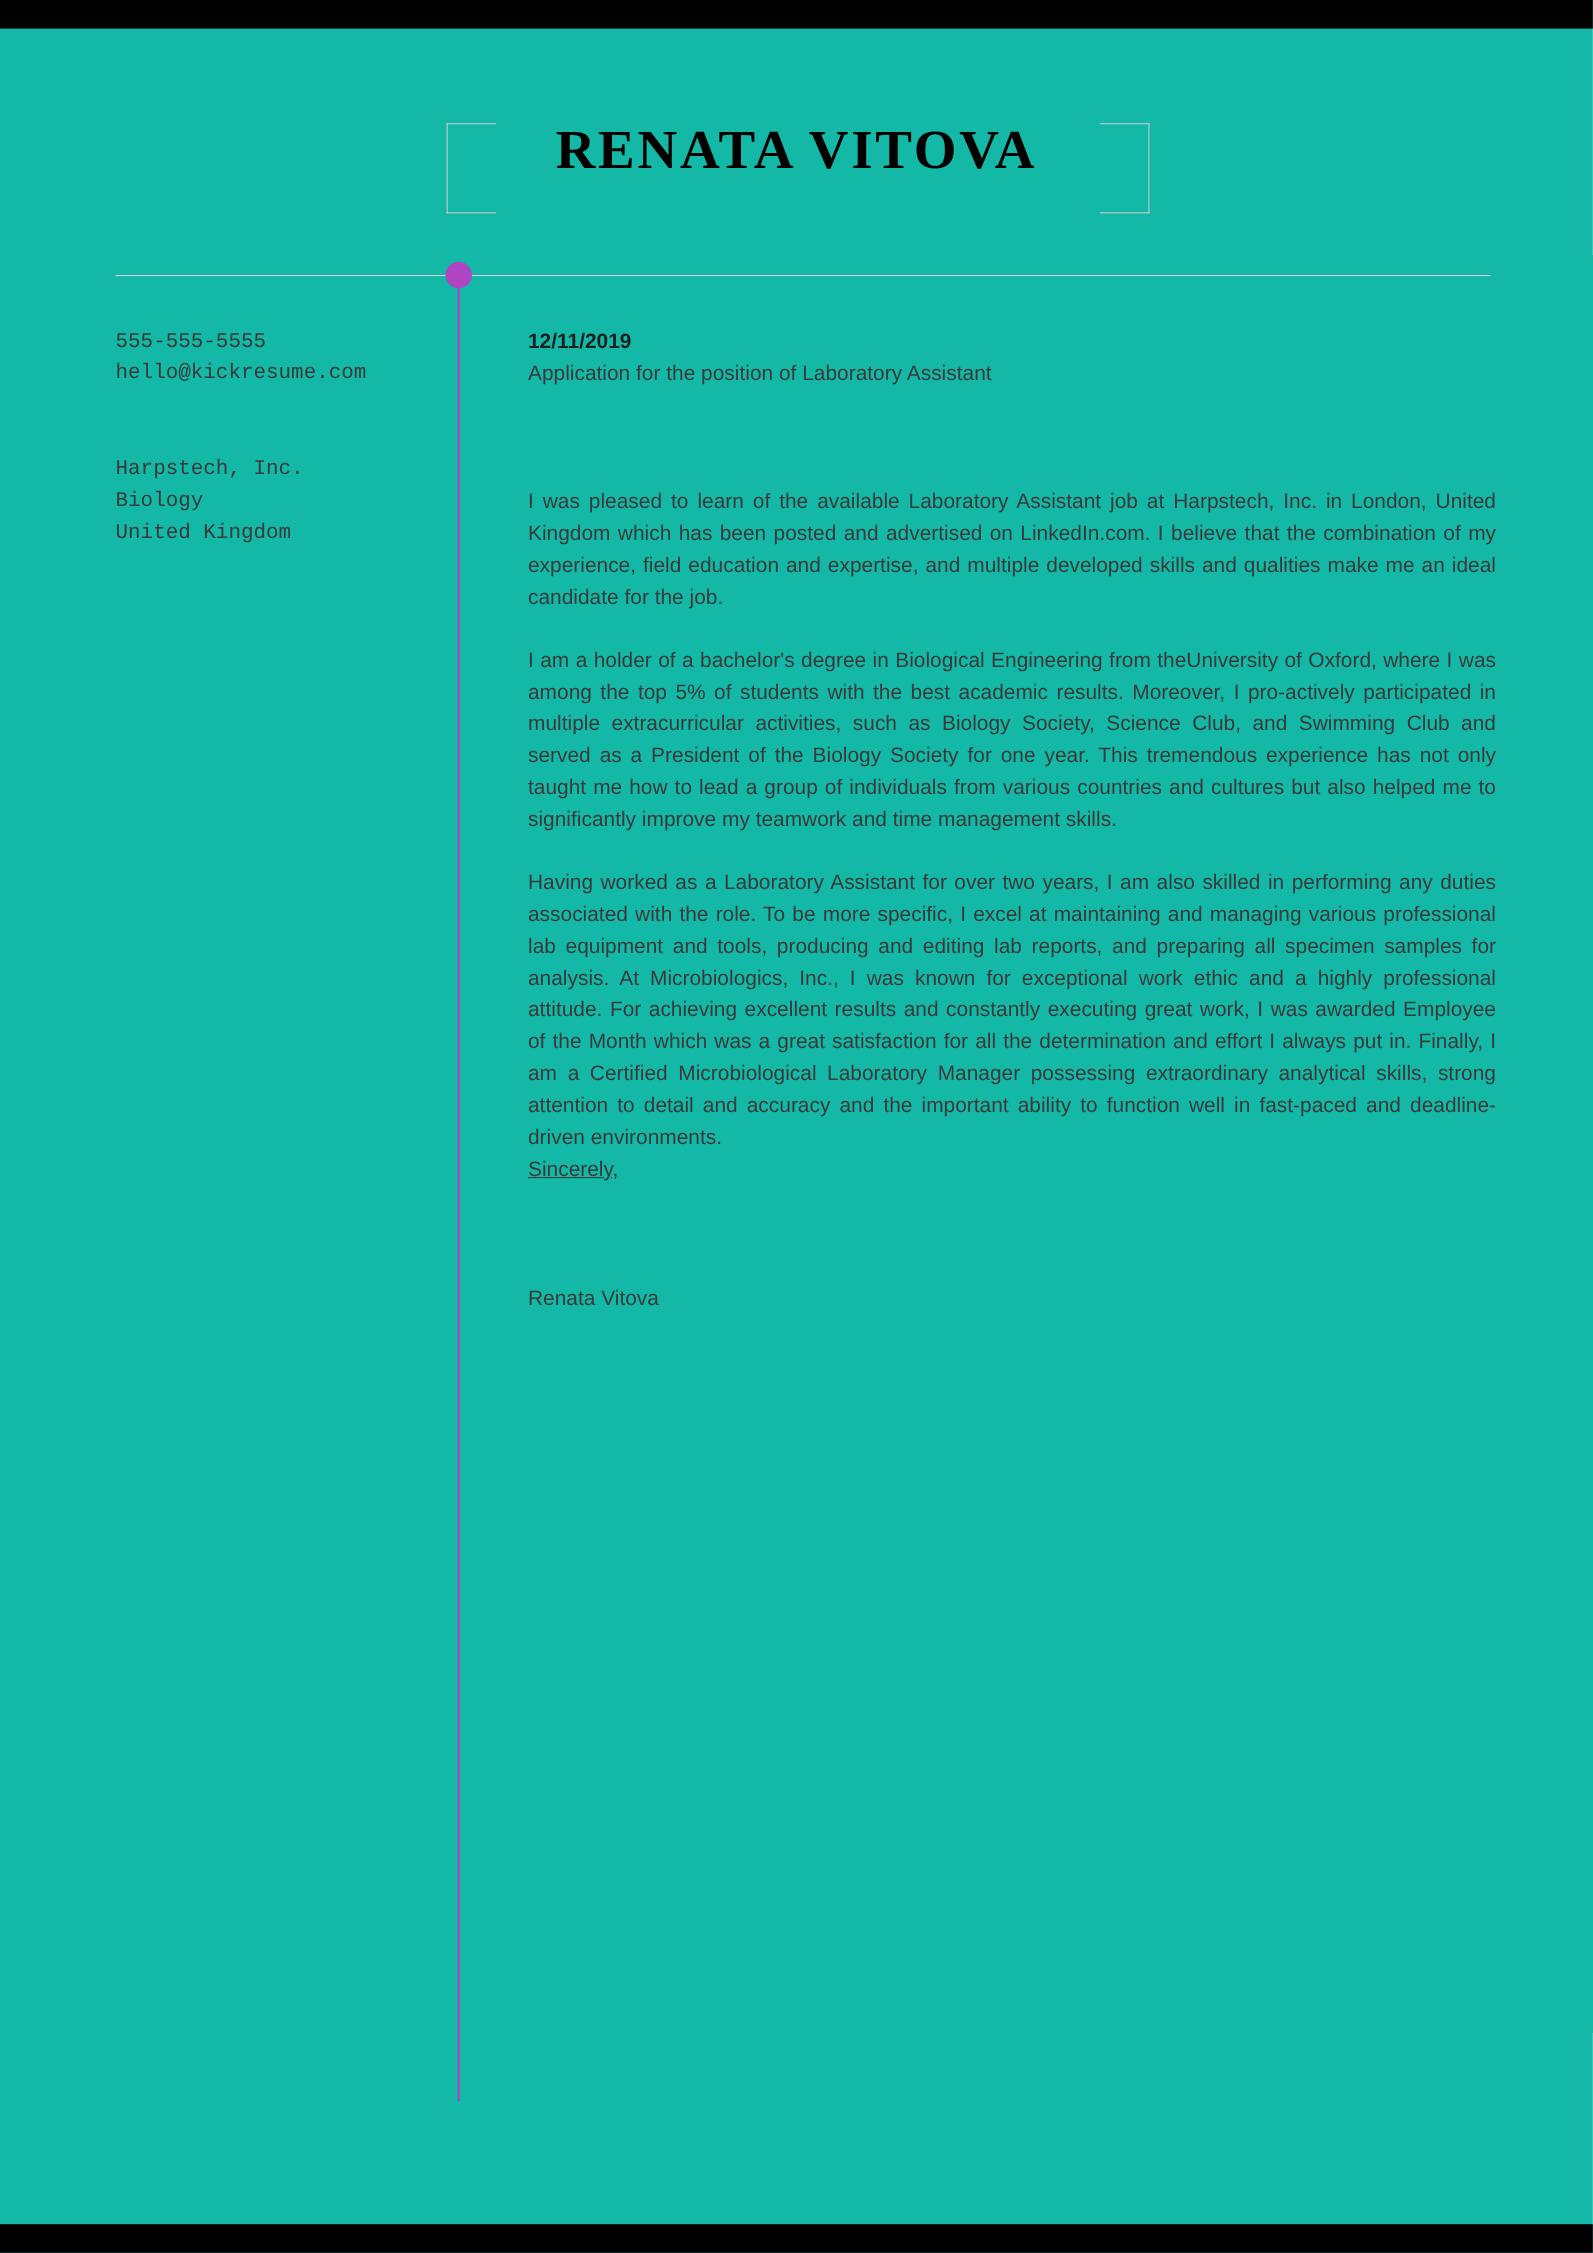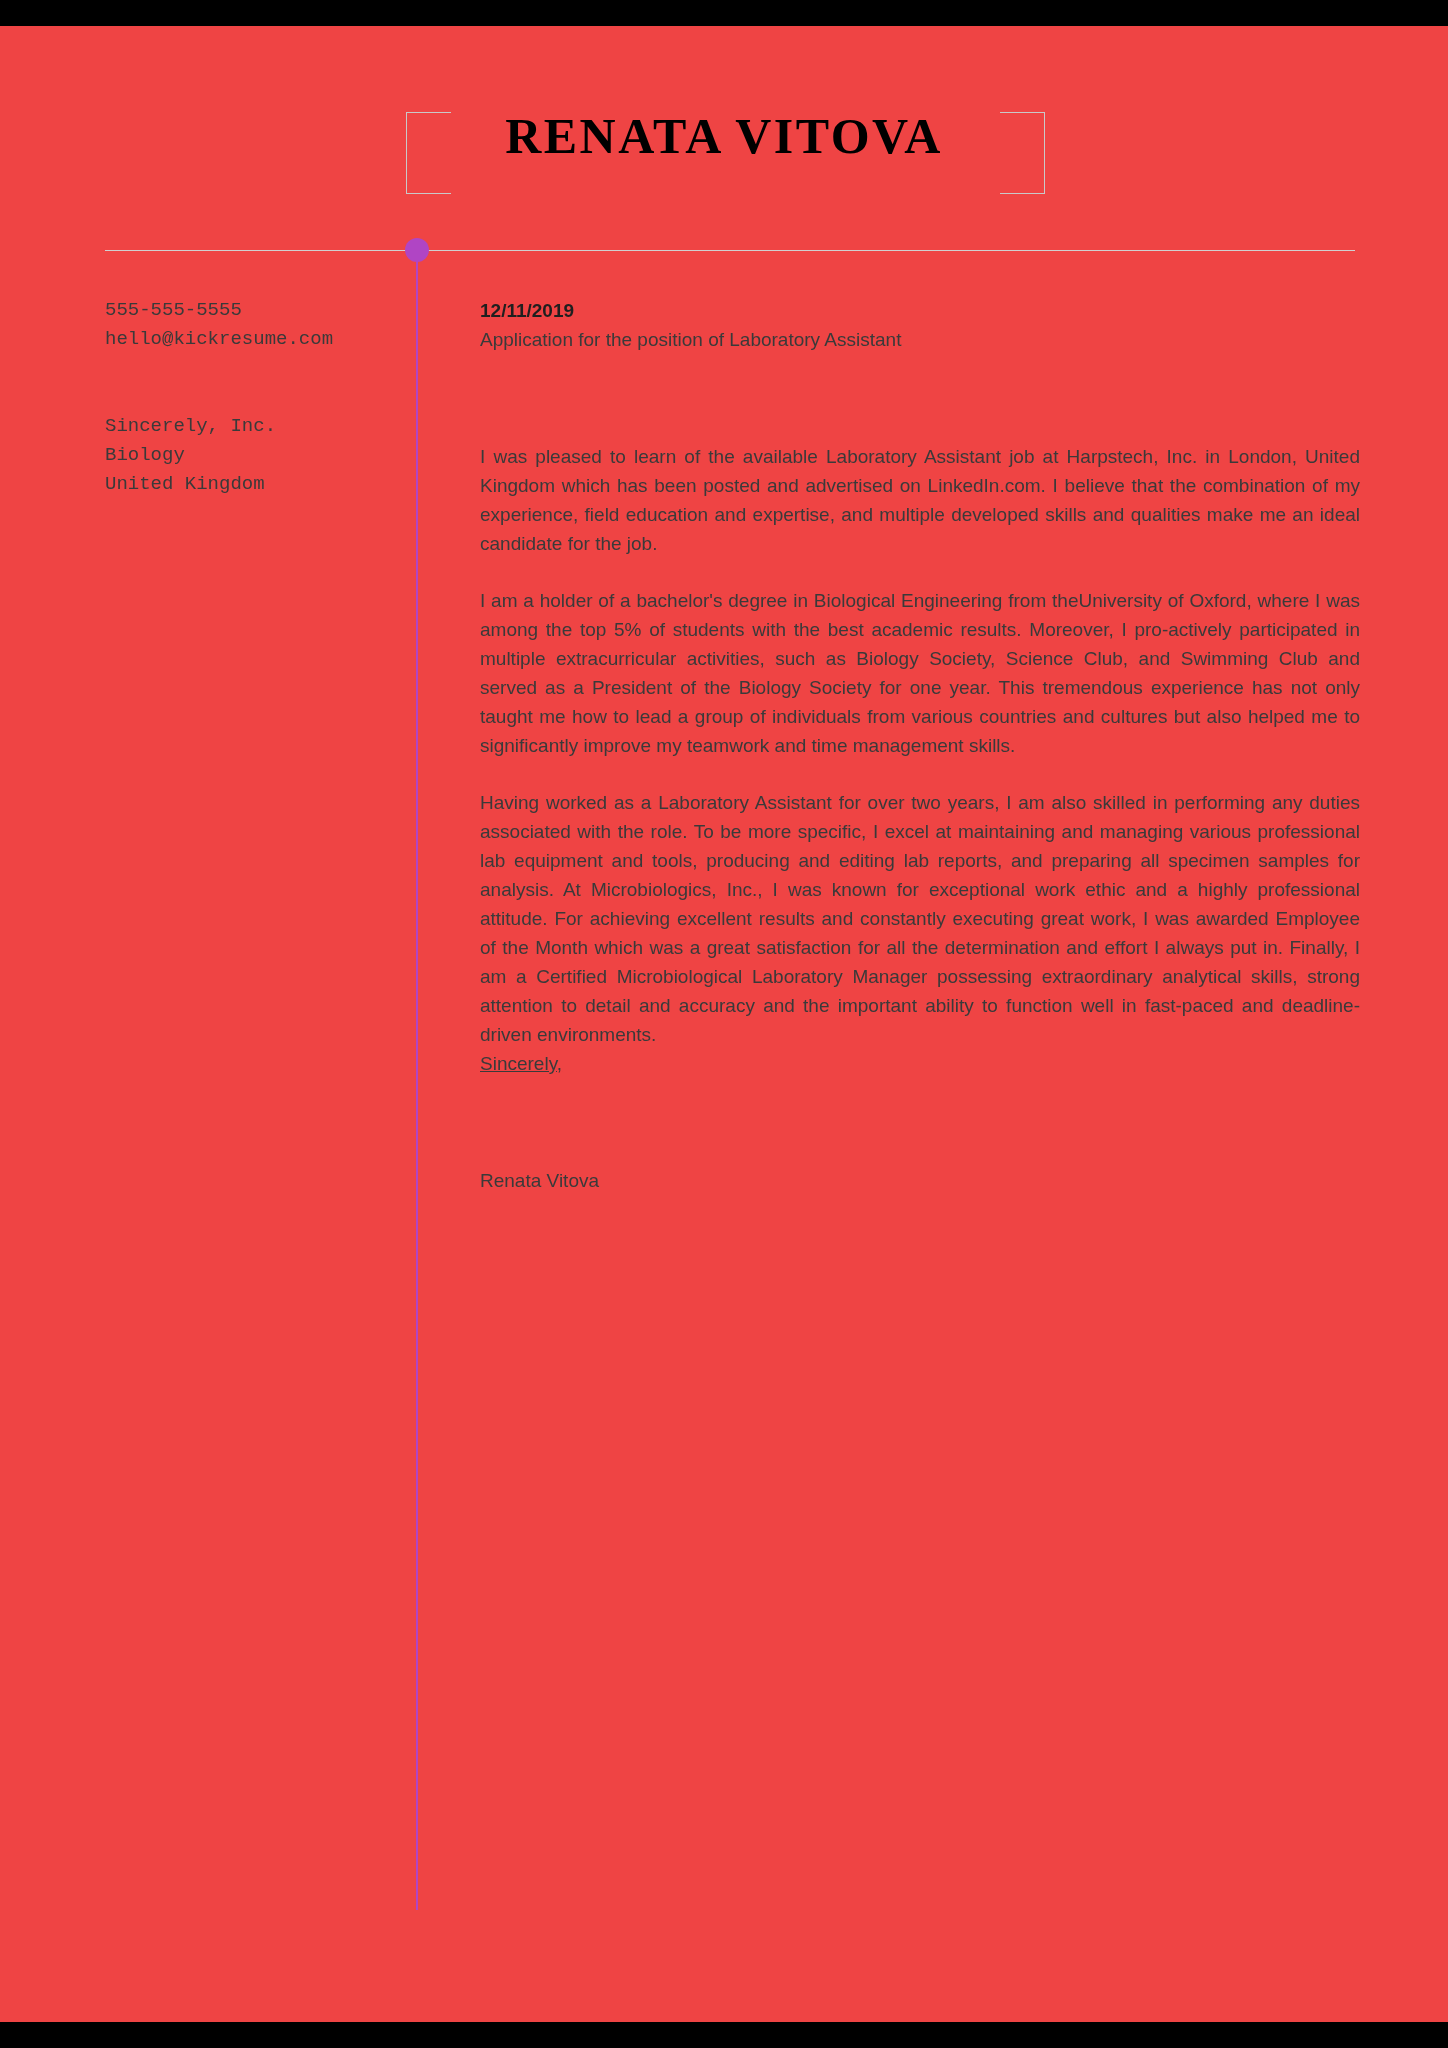--- a/index.html
+++ b/index.html
@@ -12,21 +12,21 @@
     height: 2048px;
     font-family: "Liberation Sans", sans-serif;
     color: #2b2b2b;
     position: relative;
     overflow: hidden;
   }
 
   .page {
     position: absolute;
     inset: 0;
-    background: #ef4444;
+    background: #14b8a6;
   }
 
   
   .band-top {
     position: absolute;
     left: 0; top: 0;
     width: 1448px; height: 26px;
     background: #000000;
   }
   .band-bottom {
@@ -182,21 +182,21 @@
   <div class="rule"></div>
   <div class="accent-dot"></div>
   <div class="accent-line"></div>
 
   <div class="left-col">
     <div class="left-block">
       <span class="left-line">555-555-5555</span>
       <span class="left-line">hello@kickresume.com</span>
     </div>
     <div class="left-block spaced">
-      <span class="left-line">Sincerely, Inc.</span>
+      <span class="left-line">Harpstech, Inc.</span>
       <span class="left-line">Biology</span>
       <span class="left-line">United Kingdom</span>
     </div>
   </div>
 
   <div class="right-col">
 
     <div class="meta">
       <span class="meta-date">12/11/2019</span>
       <span class="meta-subject">Application for the position of Laboratory Assistant</span>

